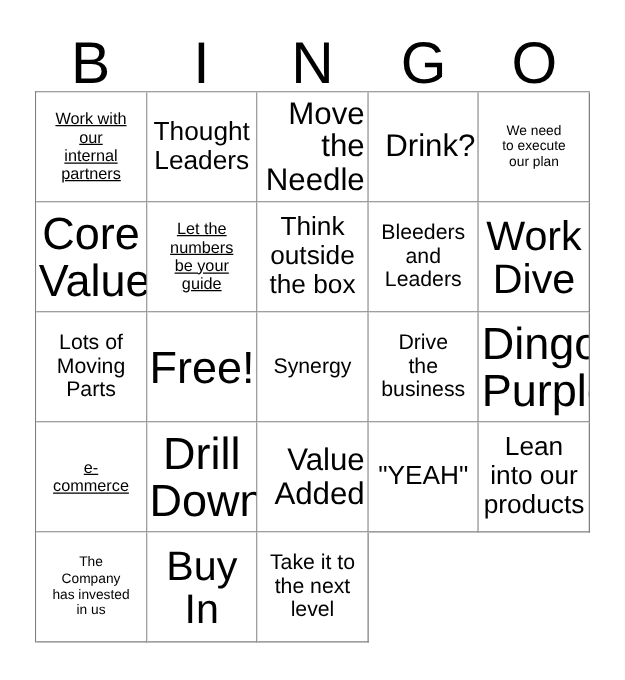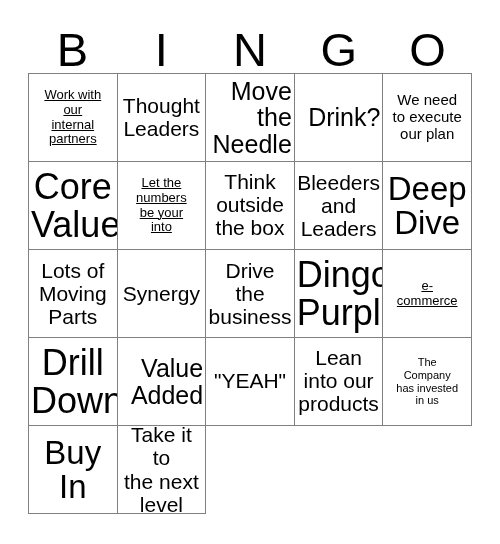--- a/index.html
+++ b/index.html
@@ -77,22 +77,22 @@
     width: 100%;
     line-height: 1.08;
     font-weight: 400;
     white-space: pre-line;
     word-break: normal;
   }
 
   
   .fs-xs  { font-size: 11px; line-height: 1.18; }
   .fs-s   { font-size: 13px; line-height: 1.14; text-decoration: underline; }
-  .fs-m   { font-size: 15px; line-height: 1.12; }
-  .fs-l   { font-size: 21px; line-height: 1.10; }
+  .fs-m   { font-size: 11px; line-height: 1.12; }
+  .fs-l   { font-size: 17px; line-height: 1.10; }
   .fs-xl  { font-size: 21px; line-height: 1.08; }
   .fs-2xl { font-size: 25px; line-height: 1.06; text-align: right; }
   .fs-3xl { font-size: 36px; line-height: 1.04; }
   .fs-4xl { font-size: 33px; line-height: 1.02; }
 </style>
 </head>
 <body>
 
 <div class="card">
 
@@ -131,41 +131,44 @@
     </div>
 
     <div class="cell">
       <span class="cell-text fs-3xl">Core
 Values</span>
     </div>
     <div class="cell">
       <span class="cell-text fs-s">Let the
 numbers
 be your
-into</span>
+guide</span>
     </div>
     <div class="cell">
       <span class="cell-text fs-xl">Think
 outside
 the box</span>
     </div>
     <div class="cell">
       <span class="cell-text fs-l">Bleeders
 and
 Leaders</span>
     </div>
 
     <div class="cell">
-      <span class="cell-text fs-4xl">Deep
+      <span class="cell-text fs-4xl">Work
 Dive</span>
     </div>
     <div class="cell">
       <span class="cell-text fs-l">Lots of
 Moving
 Parts</span>
+    </div>
+    <div class="cell">
+      <span class="cell-text fs-3xl">Free!</span>
     </div>
     <div class="cell">
       <span class="cell-text fs-l">Synergy</span>
     </div>
 
     <div class="cell">
       <span class="cell-text fs-l">Drive
 the
 business</span>
     </div>

